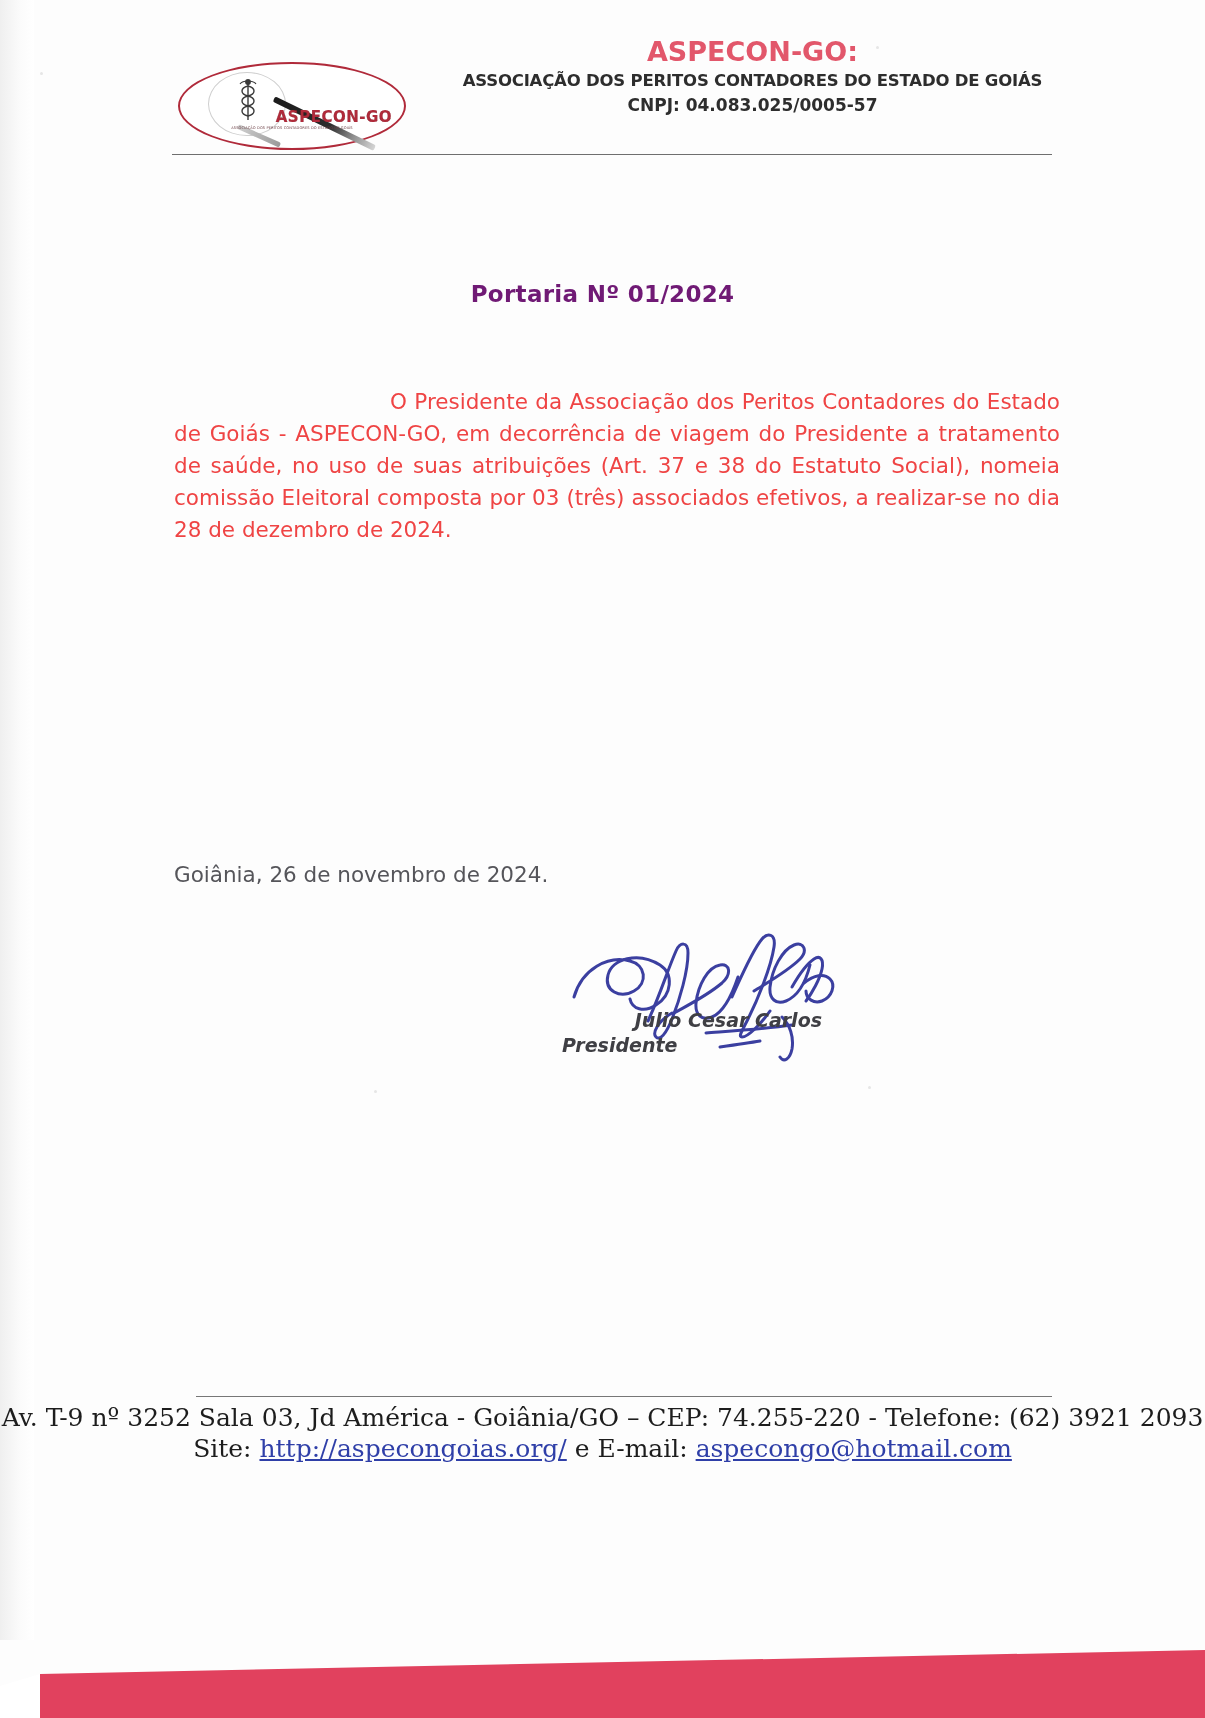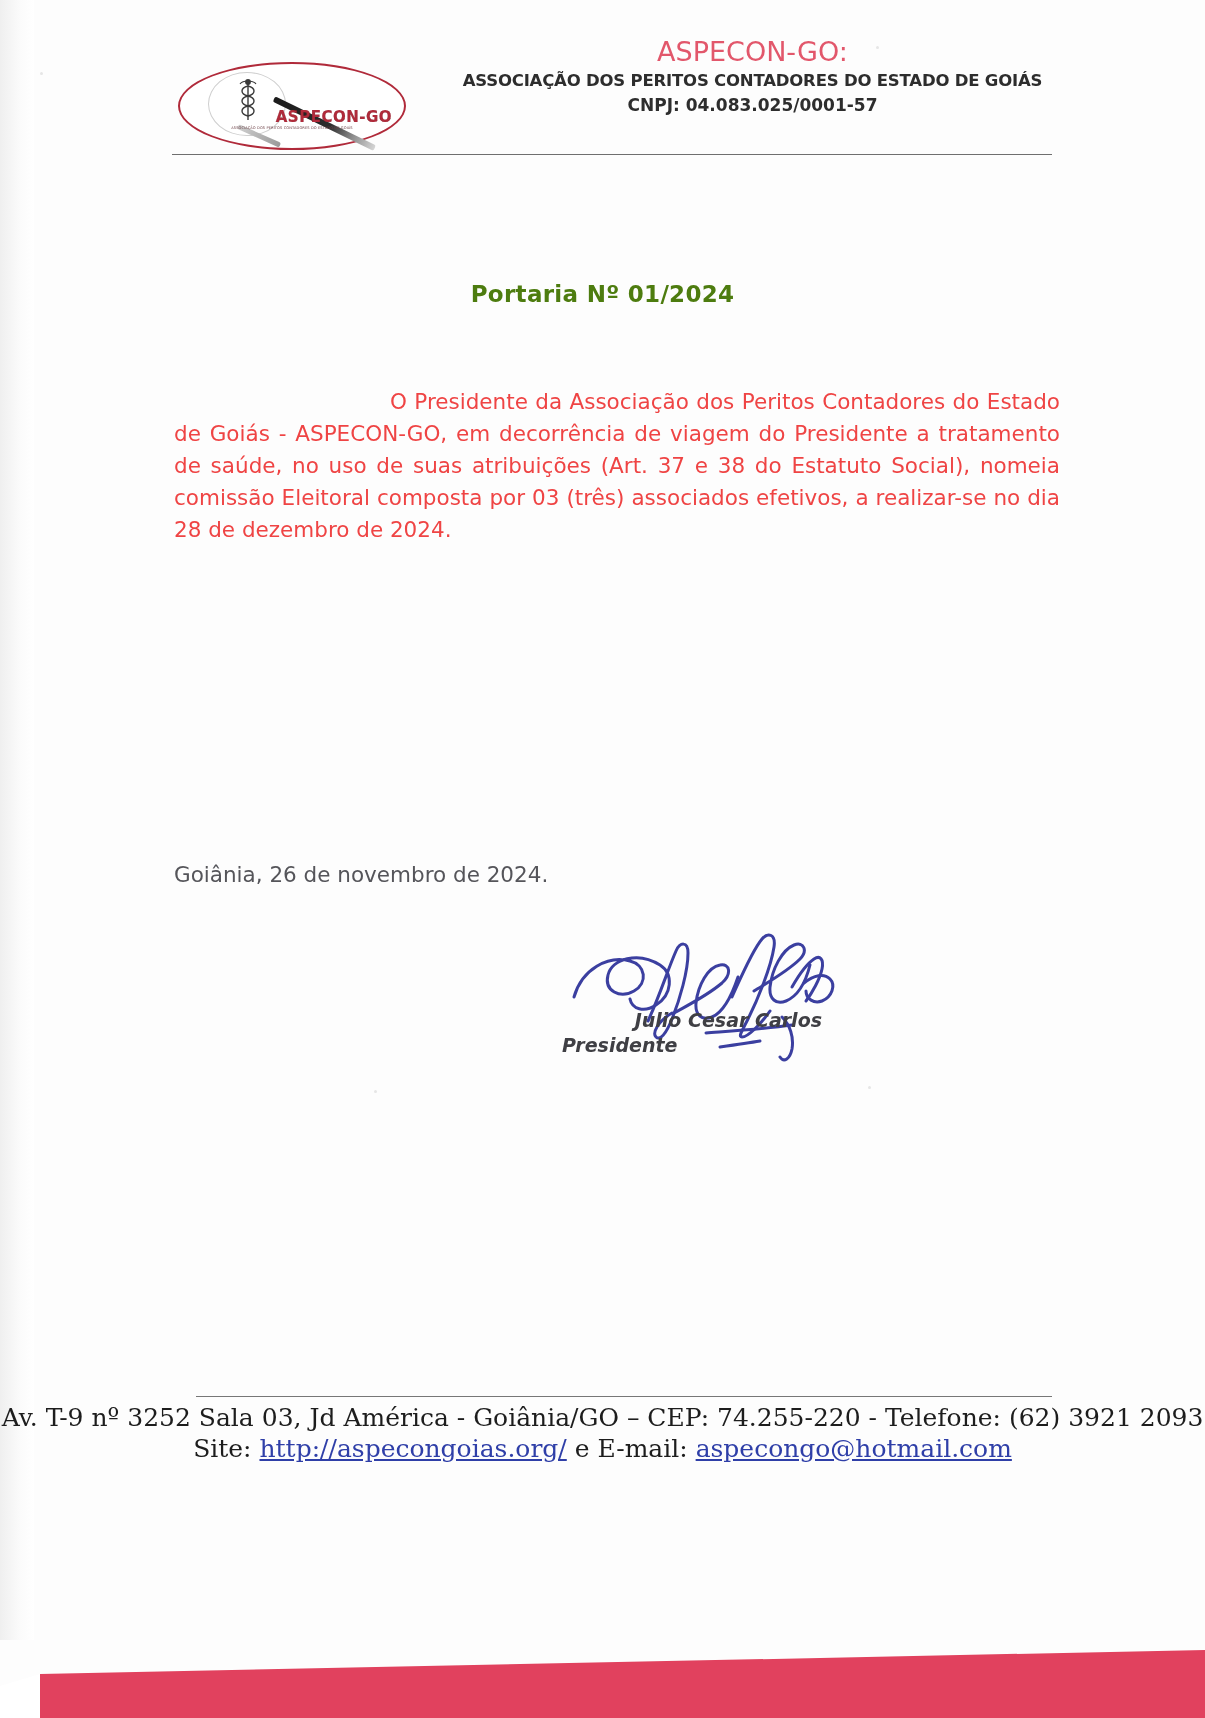--- a/index.html
+++ b/index.html
@@ -106,21 +106,21 @@
 
   .org-block {
     position: absolute;
     left: 420px;
     right: 120px;
     top: 12px;
     text-align: center;
   }
   .org-name {
     font-family: "DejaVu Sans", sans-serif;
-    font-weight: normal;
+    font-weight: bold;
     font-size: 27px;
     color: #e2576b;
     letter-spacing: 0px;
     margin-bottom: 4px;
   }
   .org-full {
     font-family: "DejaVu Sans", sans-serif;
     font-weight: bold;
     font-size: 16.5px;
     color: #2d2d2d;
@@ -147,21 +147,21 @@
   
   .doc-title {
     position: absolute;
     left: 0; right: 0;
     top: 281px;
     text-align: center;
     font-family: "DejaVu Sans", sans-serif;
     font-weight: bold;
     font-size: 23px;
     letter-spacing: 0.3px;
-    color: #4d7c0f;
+    color: #701a75;
   }
 
   .body-col {
     position: absolute;
     left: 174px;
     width: 886px;
     top: 386px;
   }
   .para {
     font-family: "DejaVu Sans", sans-serif;
@@ -301,21 +301,21 @@
       </svg>
       <div class="logo-pen"></div>
       <div class="logo-pen2"></div>
       <div class="logo-text">ASPECON-GO</div>
       <div class="logo-subtext">ASSOCIAÇÃO DOS PERITOS CONTADORES DO ESTADO DE GOIÁS</div>
     </div>
 
     <div class="org-block">
       <div class="org-name">ASPECON-GO:</div>
       <div class="org-full">ASSOCIAÇÃO DOS PERITOS CONTADORES DO ESTADO DE GOIÁS</div>
-      <div class="org-cnpj">CNPJ: 04.083.025/0001-57</div>
+      <div class="org-cnpj">CNPJ: 04.083.025/0005-57</div>
     </div>
   </div>
 
   <div class="header-rule"></div>
 
   <div class="doc-title">Portaria Nº 01/2024</div>
 
   <div class="body-col">
     <p class="para"><span class="lead-indent"></span><span>O Presidente da Associação dos Peritos Contadores do Estado de Goiás - ASPECON-GO, em decorrência de viagem do Presidente a tratamento de saúde, no uso de suas atribuições (Art. 37 e 38 do Estatuto Social), nomeia comissão Eleitoral composta por 03 (três) associados efetivos, a realizar-se no dia 28 de dezembro de 2024.</span></p>
   </div>

